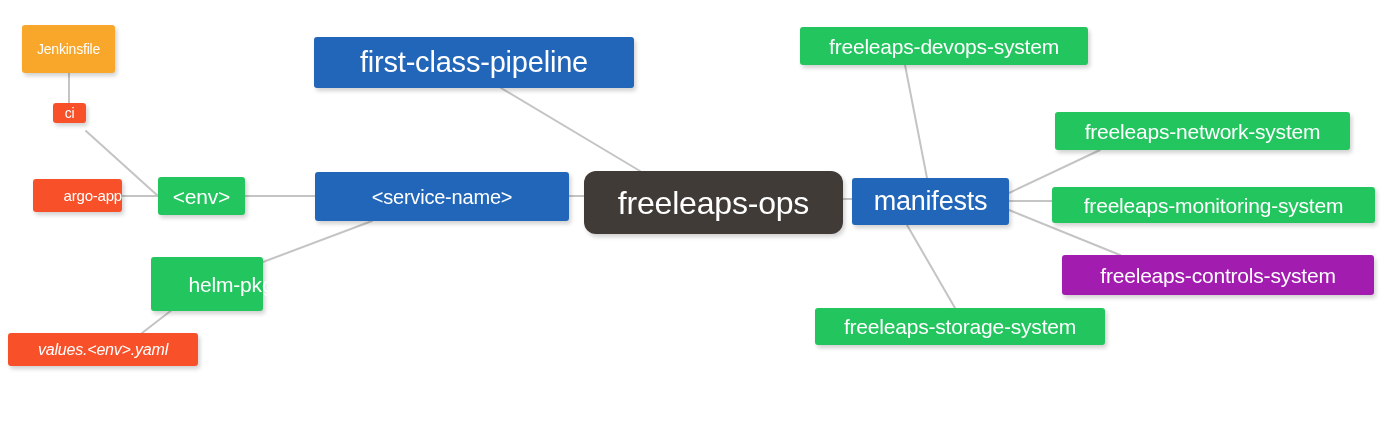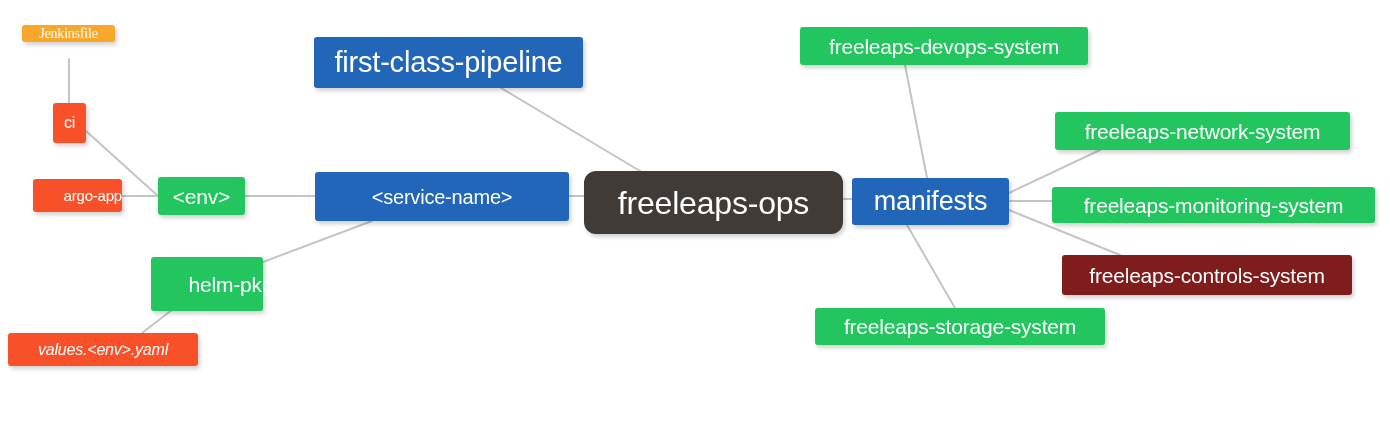--- a/index.html
+++ b/index.html
@@ -61,59 +61,59 @@
       <line x1="569" y1="196" x2="584" y2="196" stroke="#C4C4C4" stroke-width="2" stroke-linecap="round"></line>
       <line x1="501" y1="88" x2="640" y2="171" stroke="#C4C4C4" stroke-width="2" stroke-linecap="round"></line>
       <line x1="843" y1="199" x2="852" y2="199" stroke="#C4C4C4" stroke-width="2" stroke-linecap="round"></line>
       <line x1="927" y1="178" x2="905" y2="65" stroke="#C4C4C4" stroke-width="2" stroke-linecap="round"></line>
       <line x1="1009" y1="193" x2="1100" y2="150" stroke="#C4C4C4" stroke-width="2" stroke-linecap="round"></line>
       <line x1="1009" y1="201" x2="1052" y2="201" stroke="#C4C4C4" stroke-width="2" stroke-linecap="round"></line>
       <line x1="1009" y1="210" x2="1120" y2="255" stroke="#C4C4C4" stroke-width="2" stroke-linecap="round"></line>
       <line x1="907" y1="225" x2="955" y2="308" stroke="#C4C4C4" stroke-width="2" stroke-linecap="round"></line>
     </svg>
   <div id="node-layer">
-      <div class="node" style="left: 22px; top: 25px; width: 93px; height: 17px; background: rgb(249, 167, 43); font-size: 14px; font-family: Liberation Serif, serif;">
+      <div class="node" style="left: 22px; top: 25px; width: 93px; height: 48px; background: rgb(249, 167, 43); font-size: 14px;">
         <span>Jenkinsfile</span>
       </div>
-      <div class="node" style="left: 53px; top: 103px; width: 33px; height: 40px; background: rgb(248, 81, 42); font-size: 16px;">
+      <div class="node" style="left: 53px; top: 103px; width: 33px; height: 20px; background: rgb(248, 81, 42); font-size: 14px;">
         <span>ci</span>
       </div>
       <div class="node" style="left: 33px; top: 179px; width: 89px; height: 33px; background: rgb(248, 81, 42); font-size: 15px; justify-content: flex-end;">
         <span>argo-app</span>
       </div>
       <div class="node" style="left: 158px; top: 177px; width: 87px; height: 38px; background: rgb(34, 197, 94); font-size: 21px;">
         <span>&lt;env&gt;</span>
       </div>
       <div class="node" style="left: 8px; top: 333px; width: 190px; height: 33px; background: rgb(248, 81, 42); font-size: 16px; font-style: italic;">
         <span>values.&lt;env&gt;.yaml</span>
       </div>
       <div class="node" style="left: 151px; top: 257px; width: 112px; height: 54px; background: rgb(34, 197, 94); font-size: 21px; padding-left: 48px;">
         <span>helm-pkg</span>
       </div>
-      <div class="node" style="left: 314px; top: 37px; width: 269px; height: 51px; background: rgb(33, 102, 184); font-size: 29px;">
+      <div class="node" style="left: 314px; top: 37px; width: 320px; height: 51px; background: rgb(33, 102, 184); font-size: 29px;">
         <span>first-class-pipeline</span>
       </div>
       <div class="node" style="left: 315px; top: 172px; width: 254px; height: 49px; background: rgb(33, 102, 184); font-size: 20px;">
         <span>&lt;service-name&gt;</span>
       </div>
       <div class="node root" style="left: 584px; top: 171px; width: 259px; height: 63px; background: rgb(65, 59, 56); font-size: 32px;">
         <span>freeleaps-ops</span>
       </div>
       <div class="node" style="left: 852px; top: 178px; width: 157px; height: 47px; background: rgb(33, 102, 184); font-size: 27px;">
         <span>manifests</span>
       </div>
       <div class="node" style="left: 800px; top: 27px; width: 288px; height: 38px; background: rgb(34, 197, 94); font-size: 21px;">
         <span>freeleaps-devops-system</span>
       </div>
       <div class="node" style="left: 1055px; top: 112px; width: 295px; height: 38px; background: rgb(34, 197, 94); font-size: 21px;">
         <span>freeleaps-network-system</span>
       </div>
       <div class="node" style="left: 1052px; top: 187px; width: 323px; height: 36px; background: rgb(34, 197, 94); font-size: 21px;">
         <span>freeleaps-monitoring-system</span>
       </div>
-      <div class="node" style="left: 1062px; top: 255px; width: 290px; height: 40px; background: #7f1d1d; font-size: 21px;">
+      <div class="node" style="left: 1062px; top: 255px; width: 312px; height: 40px; background: #a21caf; font-size: 21px;">
         <span>freeleaps-controls-system</span>
       </div>
       <div class="node" style="left: 815px; top: 308px; width: 290px; height: 37px; background: rgb(34, 197, 94); font-size: 21px;">
         <span>freeleaps-storage-system</span>
       </div>
     </div>
 </div>
 
 </body></html>

